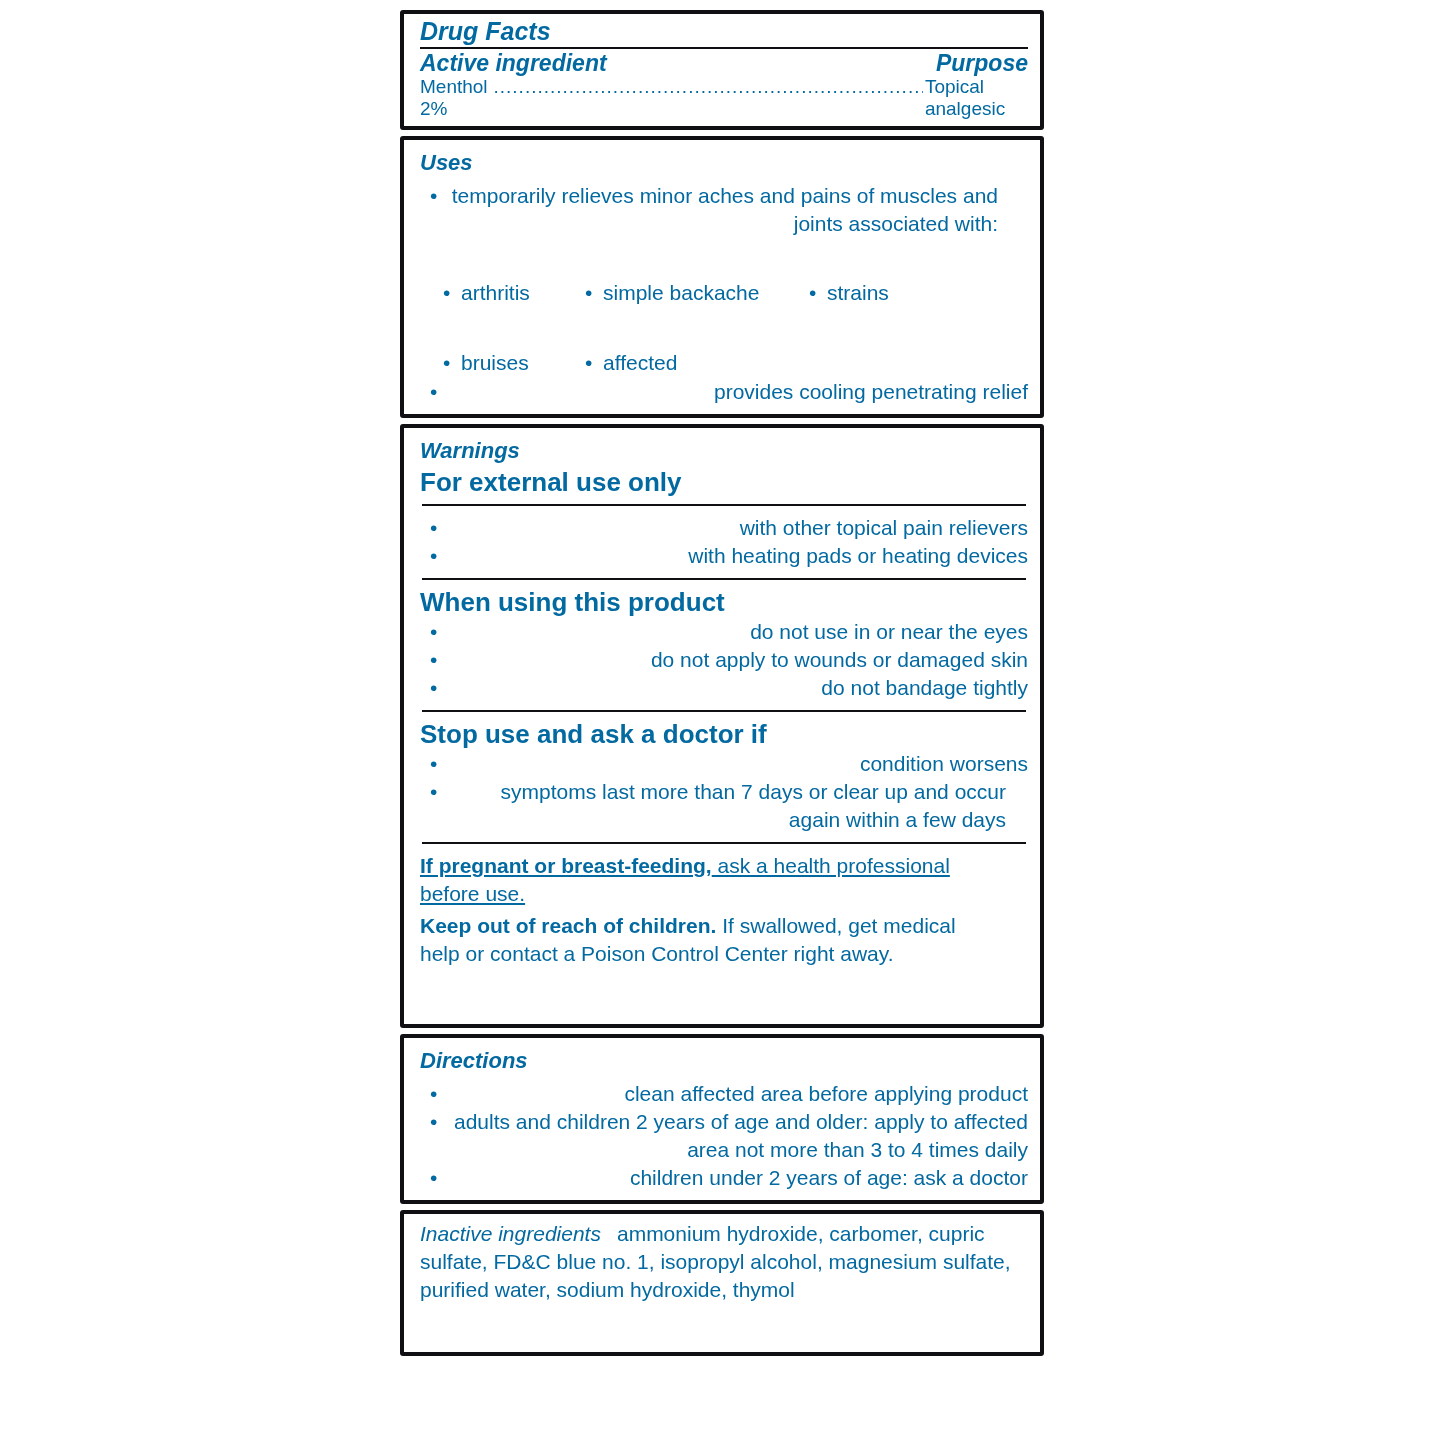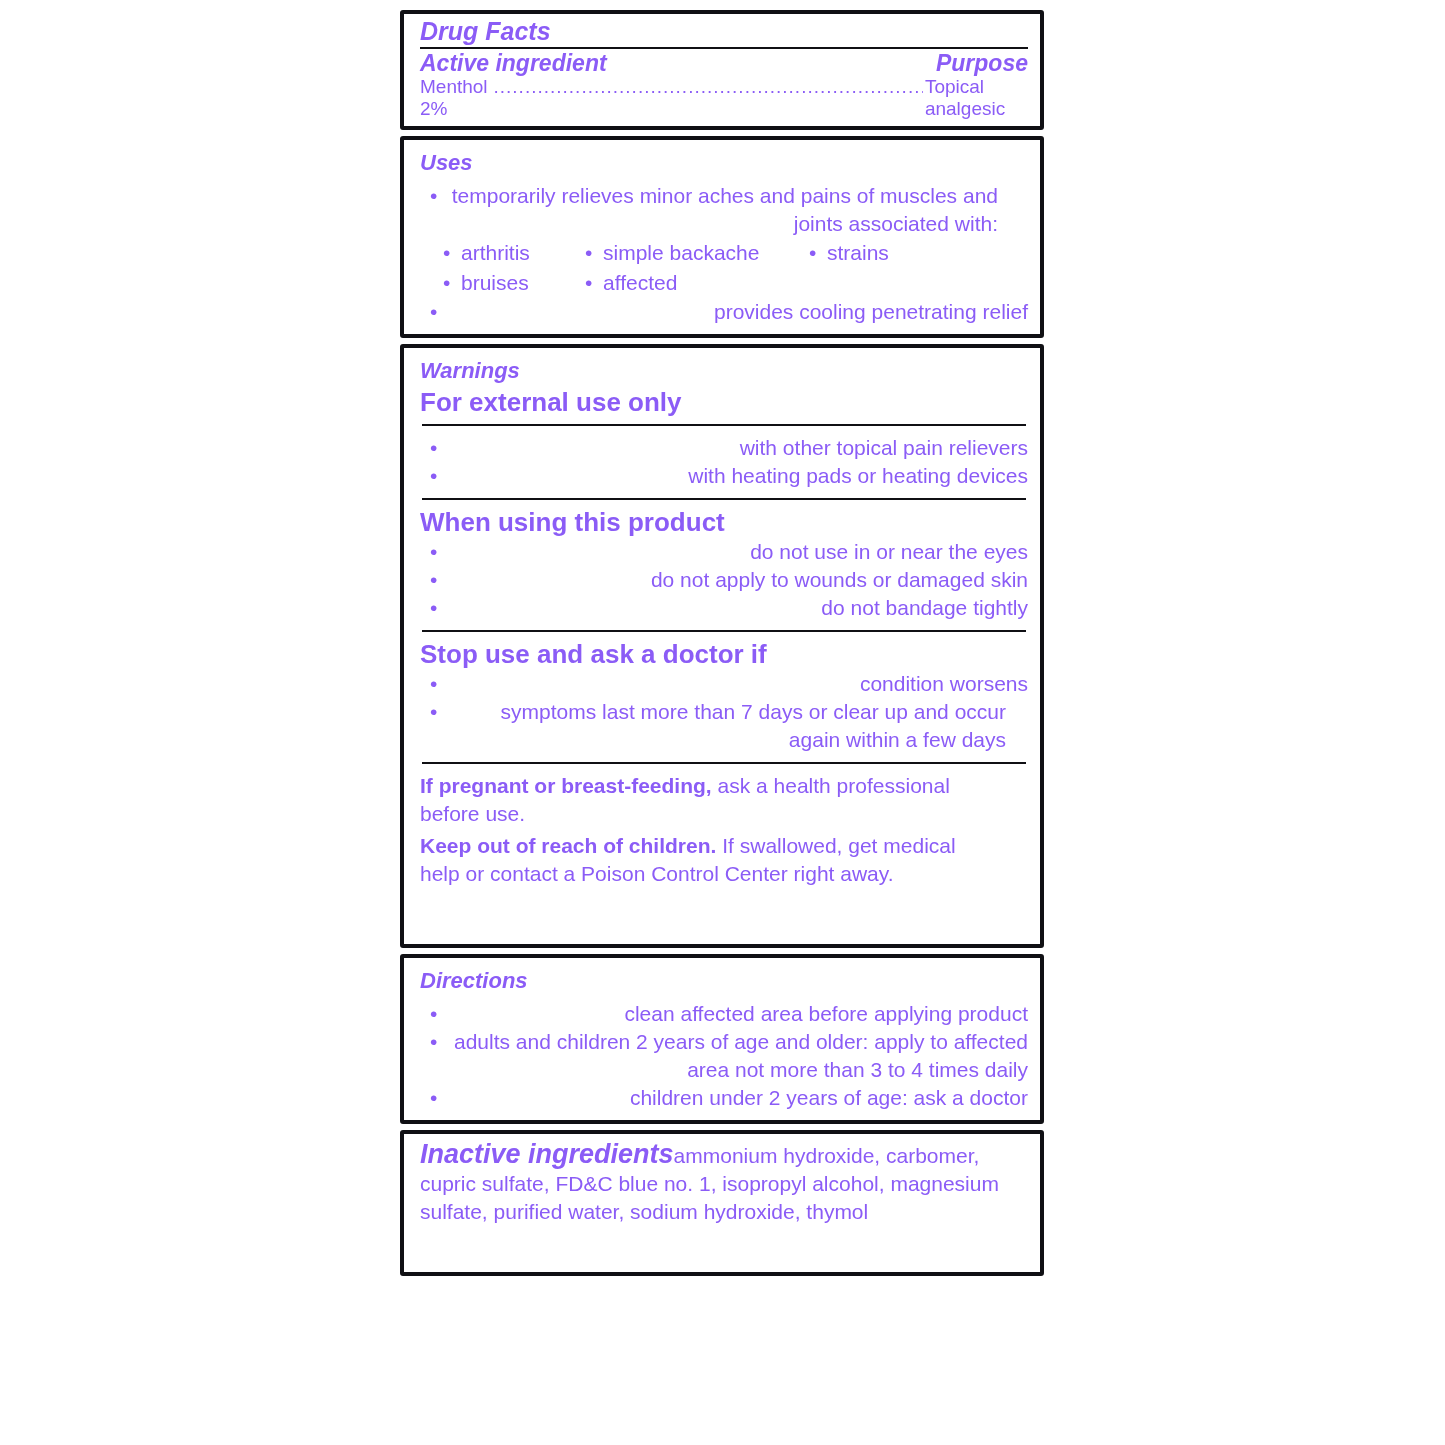--- a/index.html
+++ b/index.html
@@ -1,54 +1,54 @@
 <!DOCTYPE html>
 <html><head>
 <meta charset="utf-8">
 <style>
   html,body{margin:0;padding:0;background:#fff;}
   .page{position:relative;width:1445px;height:1445px;background:#ffffff;overflow:hidden;
-        font-family:"Liberation Sans",sans-serif;color:#8b5cf6;}
+        font-family:"Liberation Sans",sans-serif;color:#0369a1;}
   .label{position:absolute;left:400px;top:10px;width:644px;display:flex;flex-direction:column;gap:6px;}
   .box{box-sizing:border-box;border:4px solid #101014;border-radius:3px;background:#fff;
        padding:6px 12px 8px 16px;}
   
   .box-header{min-height:78px;padding:4px 12px 6px 16px;}
   .df-title{font-style:italic;font-weight:bold;font-size:25px;line-height:27px;}
   .df-rule{border-top:2px solid #101014;margin:2px 0 2px 0;}
   .ai-row{display:flex;justify-content:space-between;align-items:baseline;
           font-style:italic;font-weight:bold;font-size:23px;line-height:25px;}
   .menthol-row{display:flex;align-items:baseline;font-size:19px;line-height:22px;}
   .leader{flex:1 1 auto;overflow:hidden;white-space:nowrap;font-size:19px;letter-spacing:1px;margin:0 2px;}
   
   .h1{font-style:italic;font-weight:bold;font-size:22px;line-height:34px;}
   .h2{font-weight:bold;font-size:26px;line-height:28px;}
   .body, li{font-size:21px;line-height:28px;}
   ul{list-style:none;margin:0;padding:0;}
   li{position:relative;padding-left:30px;text-align:right;}
   li::before{content:"•";position:absolute;left:10px;top:0;}
   .rule{border-top:2px solid #101014;margin:8px 2px 8px 2px;}
   .sub-rows{margin-left:17px;}
-  .sub-row{display:flex;}
+  .sub-row{display:flex;margin-top:40px;}
   .sub-item{position:relative;padding-left:24px;font-size:21px;line-height:30px;}
   .sub-item::before{content:"•";position:absolute;left:6px;top:0;}
   .sub-col1{width:118px;}
   .sub-col2{width:200px;}
   .para{font-size:21px;line-height:28px;}
   .b{font-weight:bold;}
   
   .box-uses{min-height:176px;}
   .box-warnings{min-height:604px;}
   .box-directions{min-height:169px;}
   .box-other{min-height:180px;}
   .box-inactive{min-height:146px;}
-  .inactive-head{font-style:italic;font-weight:bold;font-size:27px;}
+  .inactive-head{font-style:italic;font-weight:normal;font-size:21px;margin-right:16px;}
   .wrap1{max-width:548px;}
   .wrap2{max-width:556px;}
-  .wrap3{max-width:588px;}
+  .wrap3{max-width:588px;text-decoration:underline;}
   .wrap4{max-width:578px;}
   .mb2{margin-bottom:2px;} .mb4{margin-bottom:4px;}
 </style>
 </head>
 <body>
 
 <div class="page">
   <div class="label">
 
     <div class="box box-header">

